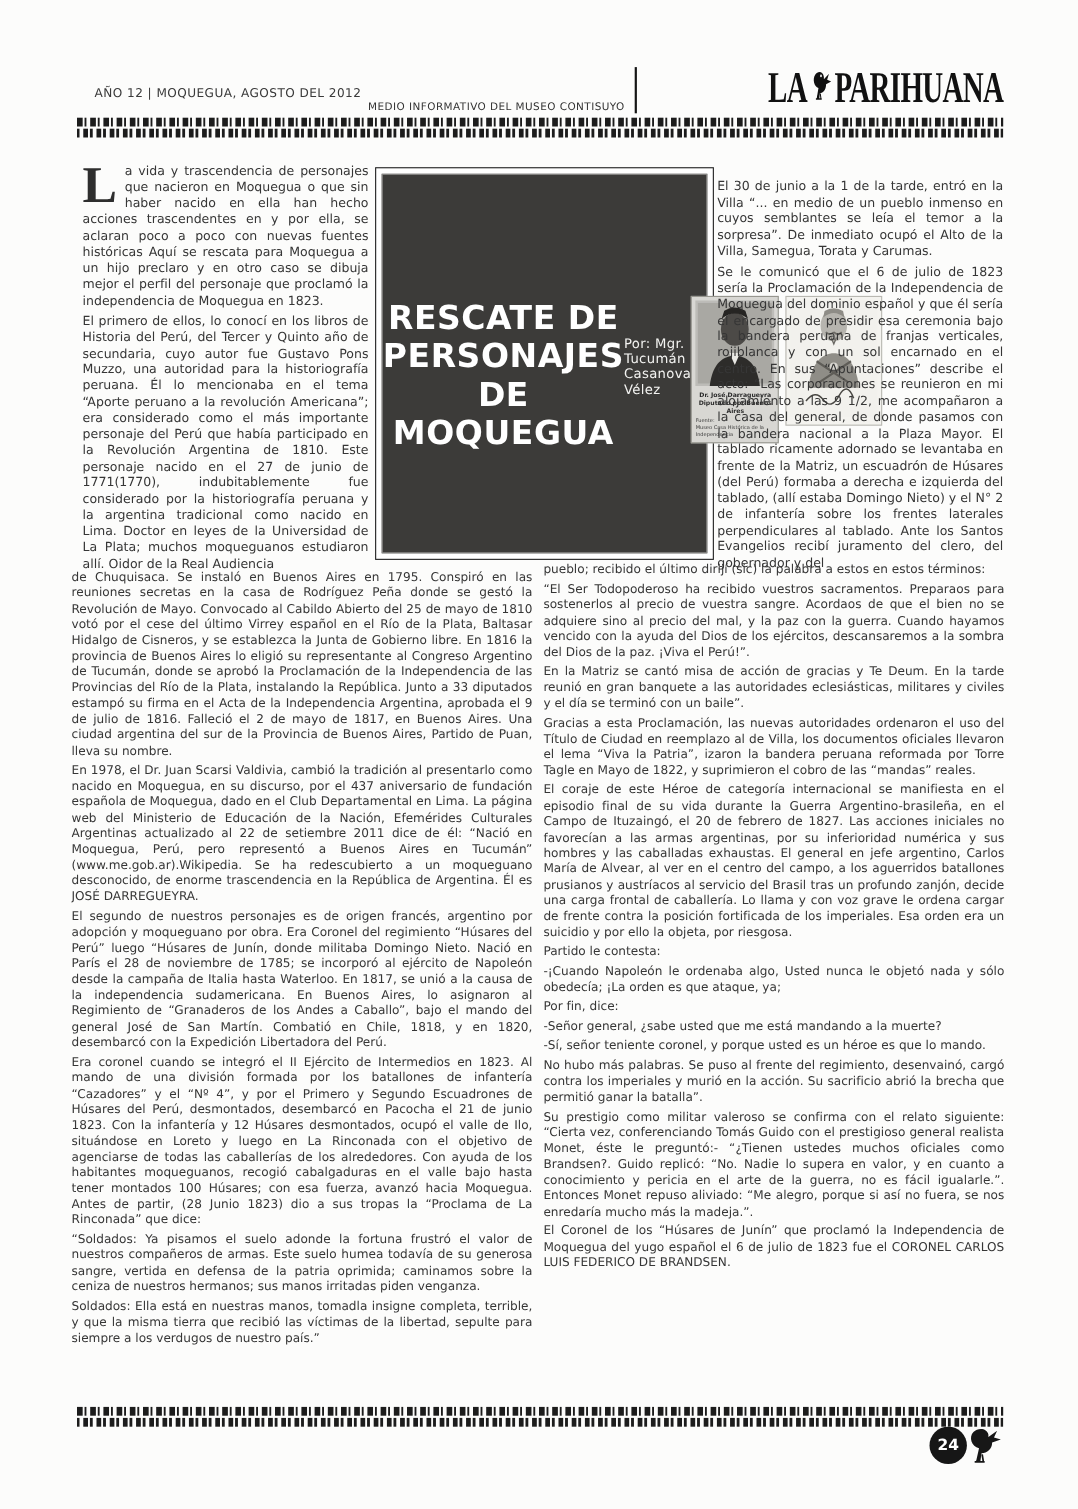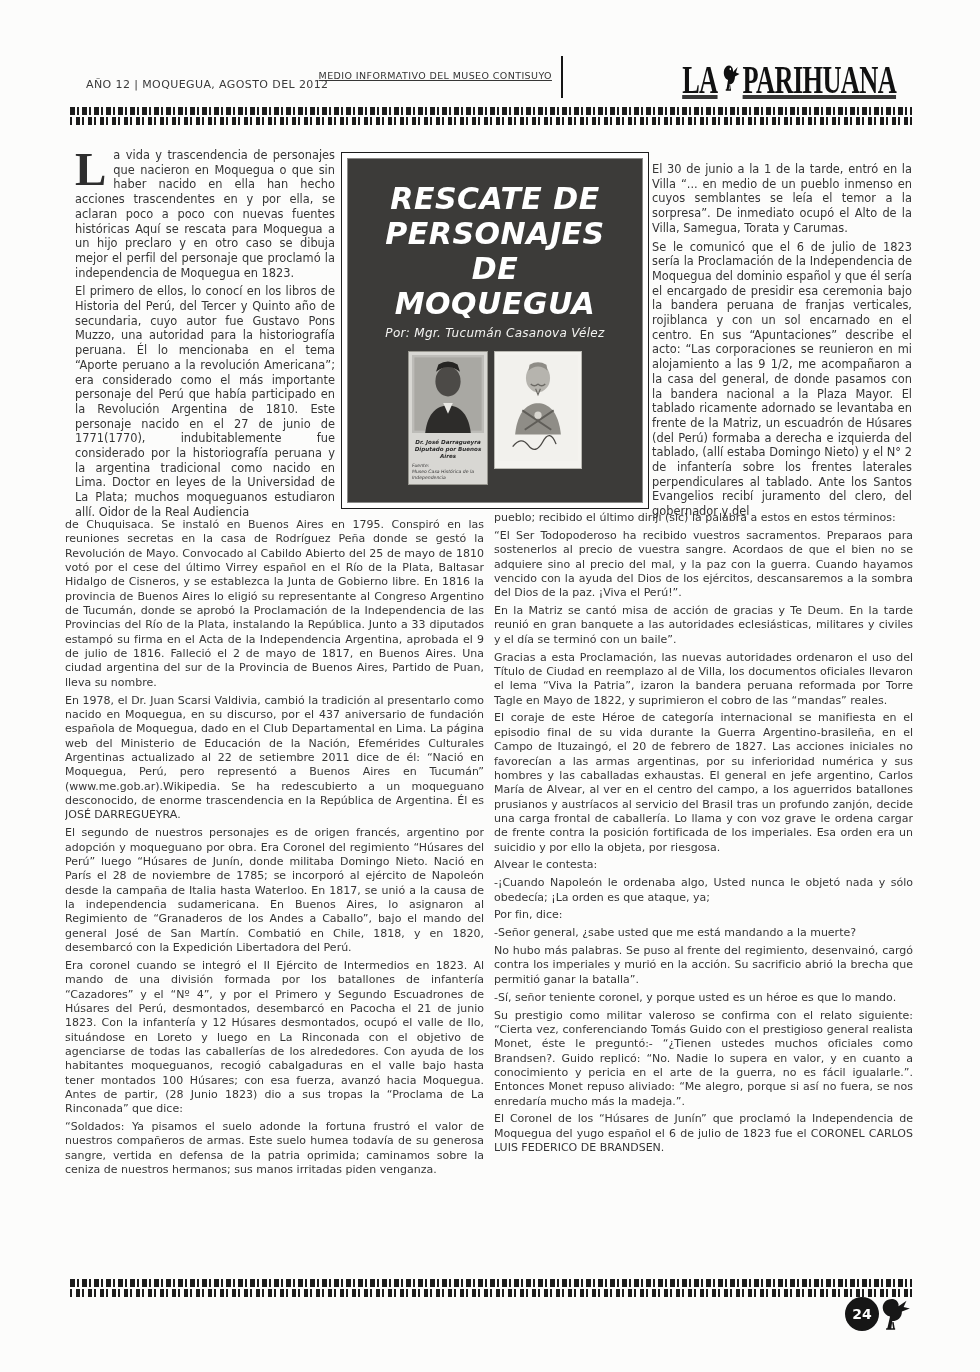--- a/index.html
+++ b/index.html
@@ -12,22 +12,22 @@
     overflow:hidden;
   }
   .page{position:absolute;inset:0;background:#fcfcfb;}
 
   
   .issue-info{
     position:absolute;left:86px;top:78px;
     font-size:11px;letter-spacing:.4px;color:#3a3a3a;
   }
   .header-right{
-    position:absolute;right:84px;top:56px;
-    display:flex;align-items:flex-start;gap:9px;text-decoration:underline;
+    position:absolute;right:68px;top:56px;
+    display:flex;align-items:flex-end;gap:9px;
   }
   .tagline{font-size:9.5px;letter-spacing:.4px;color:#333;white-space:nowrap;padding-top:14px;}
   .masthead-divider{width:2px;height:42px;background:#151515;}
   .masthead{
     display:flex;align-items:center;gap:4px;
     font-family:"Liberation Serif","DejaVu Serif",serif;
     font-weight:bold;font-size:40px;color:#111;
     transform:scaleX(.66);transform-origin:right center;
     letter-spacing:-1px;white-space:nowrap;
   }
@@ -64,21 +64,21 @@
   }
 
   
   .feature{
     position:absolute;left:341px;top:152px;width:308px;height:357px;
     background:#fff;border:1.5px solid #1d1d1d;padding:5px;box-sizing:border-box;
   }
   .feature-inner{
     width:100%;height:100%;box-sizing:border-box;
     background:#3c3b39;border:1px solid #8a8a88;
-    display:flex;flex-direction:column;align-items:center;font-style:italic;
+    display:flex;flex-direction:row;align-items:center;
   }
   .feature-title{
     margin-top:22px;text-align:center;color:#fff;
     font-weight:bold;font-size:30px;line-height:35px;
     letter-spacing:.5px;
   }
   .feature-byline{margin-top:5px;color:#f3f3f1;font-size:12px;letter-spacing:.3px;}
   .portrait-row{margin-top:11px;display:flex;gap:6px;align-items:flex-start;}
   .portrait{box-sizing:border-box;}
   .portrait-left{
@@ -187,34 +187,35 @@
     <p>El 30 de junio a la 1 de la tarde, entró en la Villa “... en medio de un pueblo inmenso en cuyos semblantes se leía el temor a la sorpresa”. De inmediato ocupó el Alto de la Villa, Samegua, Torata y Carumas.</p>
     <p>Se le comunicó que el 6 de julio de 1823 sería la Proclamación de la Independencia de Moquegua del dominio español y que él sería el encargado de presidir esa ceremonia bajo la bandera peruana de franjas verticales, rojiblanca y con un sol encarnado en el centro. En sus “Apuntaciones” describe el acto: “Las corporaciones se reunieron en mi alojamiento a las 9 1/2, me acompañaron a la casa del general, de donde pasamos con la bandera nacional a la Plaza Mayor. El tablado ricamente adornado se levantaba en frente de la Matriz, un escuadrón de Húsares (del Perú) formaba a derecha e izquierda del tablado, (allí estaba Domingo Nieto) y el N° 2 de infantería sobre los frentes laterales perpendiculares al tablado. Ante los Santos Evangelios recibí juramento del clero, del gobernador y del</p>
   </div>
 
   <div class="txt col-wide left-main">
     <p>de Chuquisaca. Se instaló en Buenos Aires en 1795. Conspiró en las reuniones secretas en la casa de Rodríguez Peña donde se gestó la Revolución de Mayo. Convocado al Cabildo Abierto del 25 de mayo de 1810 votó por el cese del último Virrey español en el Río de la Plata, Baltasar Hidalgo de Cisneros, y se establezca la Junta de Gobierno libre. En 1816 la provincia de Buenos Aires lo eligió su representante al Congreso Argentino de Tucumán, donde se aprobó la Proclamación de la Independencia de las Provincias del Río de la Plata, instalando la República. Junto a 33 diputados estampó su firma en el Acta de la Independencia Argentina, aprobada el 9 de julio de 1816. Falleció el 2 de mayo de 1817, en Buenos Aires. Una ciudad argentina del sur de la Provincia de Buenos Aires, Partido de Puan, lleva su nombre.</p>
     <p>En 1978, el Dr. Juan Scarsi Valdivia, cambió la tradición al presentarlo como nacido en Moquegua, en su discurso, por el 437 aniversario de fundación española de Moquegua, dado en el Club Departamental en Lima. La página web del Ministerio de Educación de la Nación, Efemérides Culturales Argentinas actualizado al 22 de setiembre 2011 dice de él: “Nació en Moquegua, Perú, pero representó a Buenos Aires en Tucumán” (www.me.gob.ar).Wikipedia. Se ha redescubierto a un moqueguano desconocido, de enorme trascendencia en la República de Argentina. Él es JOSÉ DARREGUEYRA.</p>
     <p>El segundo de nuestros personajes es de origen francés, argentino por adopción y moqueguano por obra. Era Coronel del regimiento “Húsares del Perú” luego “Húsares de Junín, donde militaba Domingo Nieto. Nació en París el 28 de noviembre de 1785; se incorporó al ejército de Napoleón desde la campaña de Italia hasta Waterloo. En 1817, se unió a la causa de la independencia sudamericana. En Buenos Aires, lo asignaron al Regimiento de “Granaderos de los Andes a Caballo”, bajo el mando del general José de San Martín. Combatió en Chile, 1818, y en 1820, desembarcó con la Expedición Libertadora del Perú.</p>
     <p>Era coronel cuando se integró el II Ejército de Intermedios en 1823. Al mando de una división formada por los batallones de infantería “Cazadores” y el “Nº 4”, y por el Primero y Segundo Escuadrones de Húsares del Perú, desmontados, desembarcó en Pacocha el 21 de junio 1823. Con la infantería y 12 Húsares desmontados, ocupó el valle de Ilo, situándose en Loreto y luego en La Rinconada con el objetivo de agenciarse de todas las caballerías de los alrededores. Con ayuda de los habitantes moqueguanos, recogió cabalgaduras en el valle bajo hasta tener montados 100 Húsares; con esa fuerza, avanzó hacia Moquegua. Antes de partir, (28 Junio 1823) dio a sus tropas la “Proclama de La Rinconada” que dice:</p>
     <p>“Soldados: Ya pisamos el suelo adonde la fortuna frustró el valor de nuestros compañeros de armas. Este suelo humea todavía de su generosa sangre, vertida en defensa de la patria oprimida; caminamos sobre la ceniza de nuestros hermanos; sus manos irritadas piden venganza.</p>
+    <p>Soldados: Ella está en nuestras manos, tomadla insigne completa, terrible, y que la misma tierra que recibió las víctimas de la libertad, sepulte para siempre a los verdugos de nuestro país.”</p>
   </div>
 
   <div class="txt col-wide right-main">
     <p>pueblo; recibido el último dirijí (sic) la palabra a estos en estos términos:</p>
     <p>“El Ser Todopoderoso ha recibido vuestros sacramentos. Preparaos para sostenerlos al precio de vuestra sangre. Acordaos de que el bien no se adquiere sino al precio del mal, y la paz con la guerra. Cuando hayamos vencido con la ayuda del Dios de los ejércitos, descansaremos a la sombra del Dios de la paz. ¡Viva el Perú!”.</p>
     <p>En la Matriz se cantó misa de acción de gracias y Te Deum. En la tarde reunió en gran banquete a las autoridades eclesiásticas, militares y civiles y el día se terminó con un baile”.</p>
     <p>Gracias a esta Proclamación, las nuevas autoridades ordenaron el uso del Título de Ciudad en reemplazo al de Villa, los documentos oficiales llevaron el lema “Viva la Patria”, izaron la bandera peruana reformada por Torre Tagle en Mayo de 1822, y suprimieron el cobro de las “mandas” reales.</p>
     <p>El coraje de este Héroe de categoría internacional se manifiesta en el episodio final de su vida durante la Guerra Argentino-brasileña, en el Campo de Ituzaingó, el 20 de febrero de 1827. Las acciones iniciales no favorecían a las armas argentinas, por su inferioridad numérica y sus hombres y las caballadas exhaustas. El general en jefe argentino, Carlos María de Alvear, al ver en el centro del campo, a los aguerridos batallones prusianos y austríacos al servicio del Brasil tras un profundo zanjón, decide una carga frontal de caballería. Lo llama y con voz grave le ordena cargar de frente contra la posición fortificada de los imperiales. Esa orden era un suicidio y por ello la objeta, por riesgosa.</p>
-    <p>Alvear le contesta:</p>
+    <p>Partido le contesta:</p>
     <p>-¡Cuando Napoleón le ordenaba algo, Usted nunca le objetó nada y sólo obedecía; ¡La orden es que ataque, ya;</p>
     <p>Por fin, dice:</p>
     <p>-Señor general, ¿sabe usted que me está mandando a la muerte?</p>
+    <p>-Sí, señor teniente coronel, y porque usted es un héroe es que lo mando.</p>
     <p>No hubo más palabras. Se puso al frente del regimiento, desenvainó, cargó contra los imperiales y murió en la acción. Su sacrificio abrió la brecha que permitió ganar la batalla”.</p>
-    <p>-Sí, señor teniente coronel, y porque usted es un héroe es que lo mando.</p>
     <p>Su prestigio como militar valeroso se confirma con el relato siguiente: “Cierta vez, conferenciando Tomás Guido con el prestigioso general realista Monet, éste le preguntó:- “¿Tienen ustedes muchos oficiales como Brandsen?. Guido replicó: “No. Nadie lo supera en valor, y en cuanto a conocimiento y pericia en el arte de la guerra, no es fácil igualarle.”. Entonces Monet repuso aliviado: “Me alegro, porque si así no fuera, se nos enredaría mucho más la madeja.”.</p>
     <p>El Coronel de los “Húsares de Junín” que proclamó la Independencia de Moquegua del yugo español el 6 de julio de 1823 fue el CORONEL CARLOS LUIS FEDERICO DE BRANDSEN.</p>
   </div>
 
   <div class="page-badge">24</div>
   <span class="footer-bird">
     <svg width="34" height="44" viewBox="0 0 30 38">
       <path d="M9 34 L11.5 23 C5.5 22 3 14 7 10 C11 6 18 7 19 12 L19 14 L26 9 L23.5 14.5 L29 16 L22 18.5 C22 24 18 27 13.5 27 L12.5 34 Z" fill="#171717"></path>
       <path d="M8 34 h8 M12 28 l-2 6 M14 28 l1 6" stroke="#171717" stroke-width="1.4" fill="none"></path>
     </svg>

